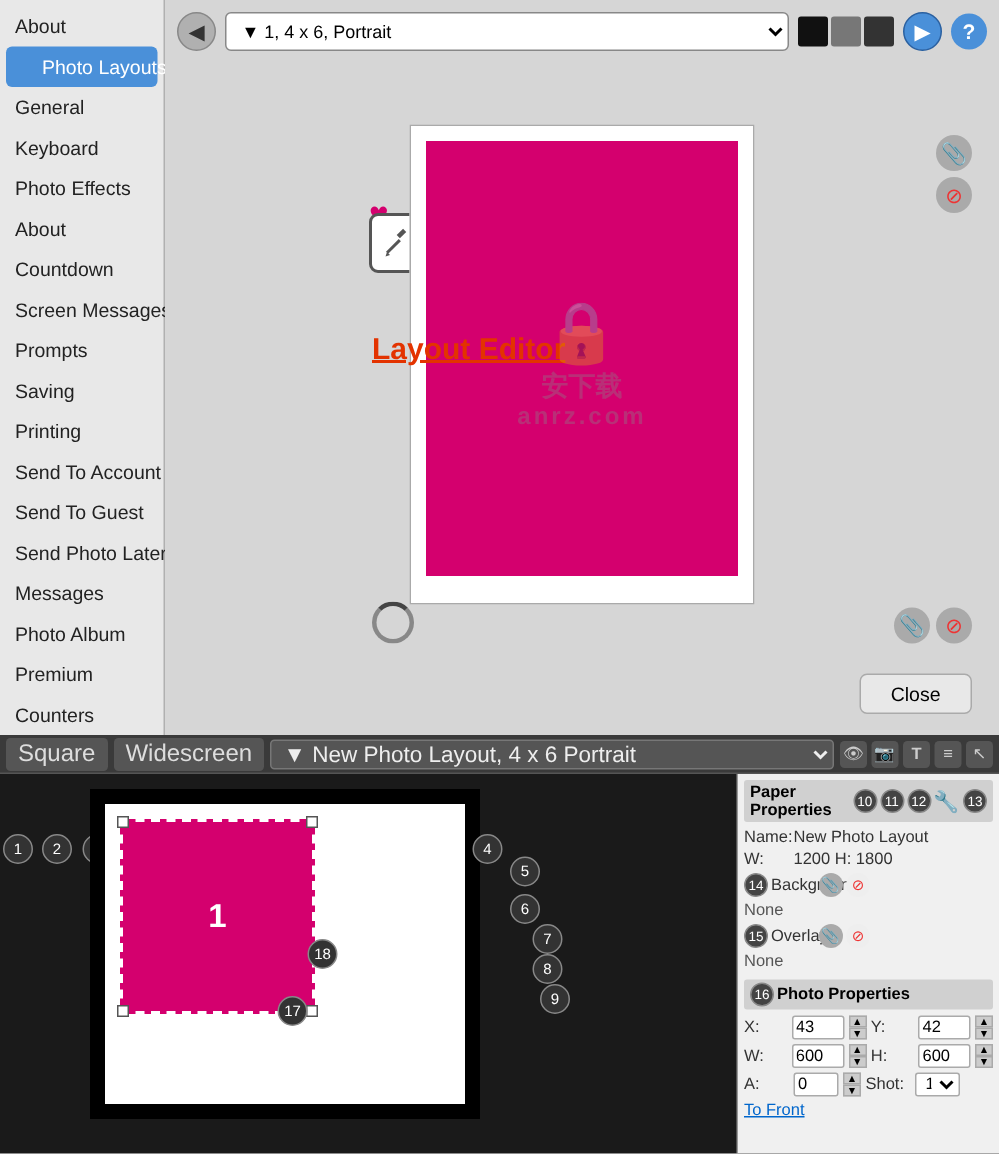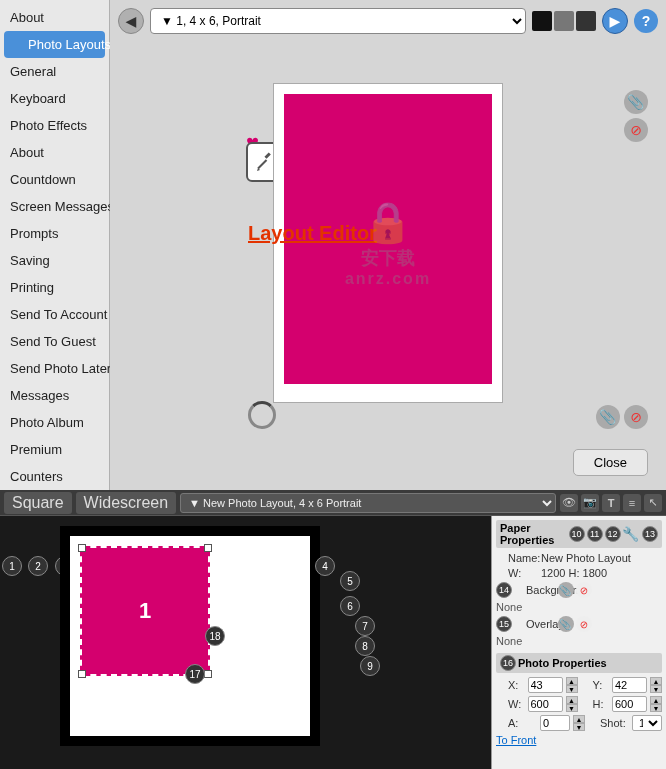--- a/index.html
+++ b/index.html
@@ -215,21 +215,21 @@
       cursor: pointer;
     }
 
     .layout-name-select {
       flex: 1;
       height: 20px;
       background: #555;
       border: 1px solid #777;
       border-radius: 3px;
       color: #eee;
-      font-size: 11px;
+      font-size: 15px;
       padding: 0 4px;
     }
 
     .bottom-toolbar-icons {
       display: flex; gap: 3px; align-items: center;
     }
 
     .bt-icon {
       width: 18px; height: 18px;
       border-radius: 3px;
@@ -278,21 +278,20 @@
     .prop-row {
       display: flex;
       align-items: center;
       margin-bottom: 3px;
       gap: 3px;
     }
 
     .prop-label {
       width: 30px;
       color: #333;
-      margin-left: 12px;
     }
 
     .prop-value {
       color: #333;
       flex: 1;
     }
 
     .prop-input {
       width: 45px;
       height: 16px;

